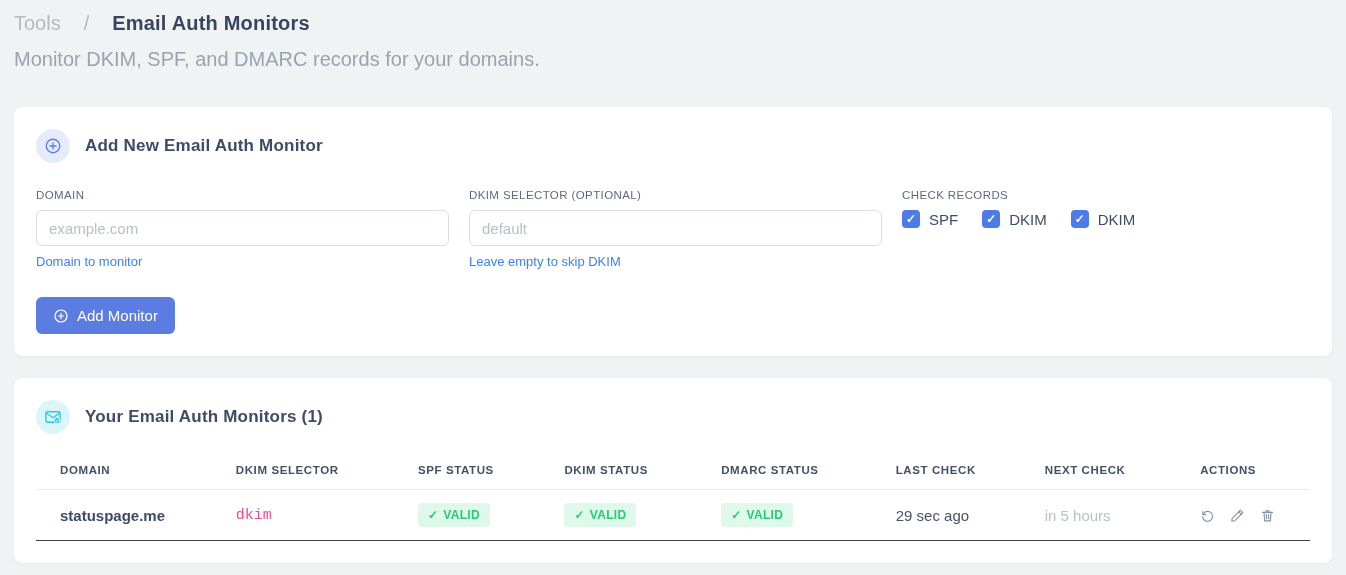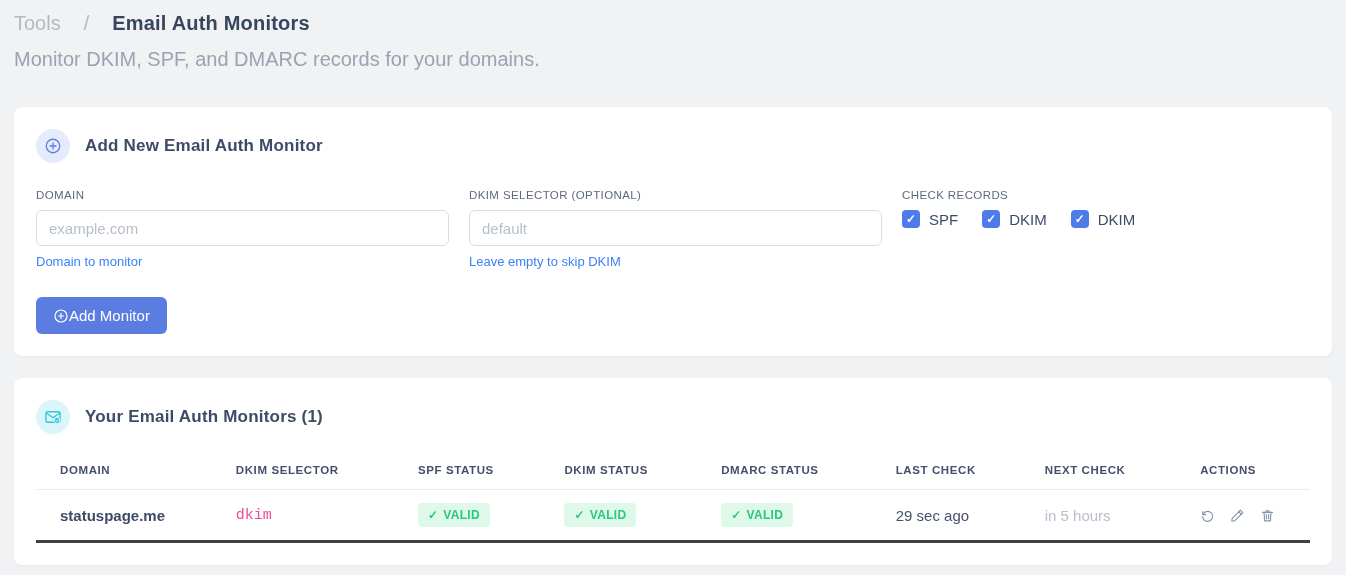--- a/index.html
+++ b/index.html
@@ -77,21 +77,21 @@
   .checkbox {
     width: 18px; height: 18px; border-radius: 4px;
     background: #4d7cea;
     display: flex; align-items: center; justify-content: center;
     color: #fff; font-size: 12px; font-weight: 700;
   }
   .check-label { font-size: 15px; color: #3e4b66; }
 
   .btn-primary {
     margin-top: 28px;
-    display: inline-flex; align-items: center; 
+    display: inline-flex; align-items: center; gap: 8px;
     background: #5b7de2;
     color: #fff;
     border: none;
     border-radius: 6px;
     height: 37px;
     padding: 0 17px;
     font-size: 15px;
     font-family: "Liberation Sans", sans-serif;
     cursor: pointer;
   }
@@ -104,21 +104,21 @@
     font-size: 11.5px;
     font-weight: 700;
     color: #44506a;
     letter-spacing: .6px;
     padding: 16px 24px 13px 24px;
     border-bottom: 1px solid #e9ebf0;
     white-space: nowrap;
   }
   .monitors-table td {
     padding: 13px 24px;
-    border-bottom: 3px solid #404040;
+    border-bottom: 1px solid #404040;
     font-size: 15px;
     vertical-align: middle;
     white-space: nowrap;
   }
   .cell-domain { font-weight: 700; color: #3e4b66; }
   .cell-code {
     font-family: "Liberation Mono", "DejaVu Sans Mono", monospace;
     font-size: 14px;
     color: #ed4c92;
   }

